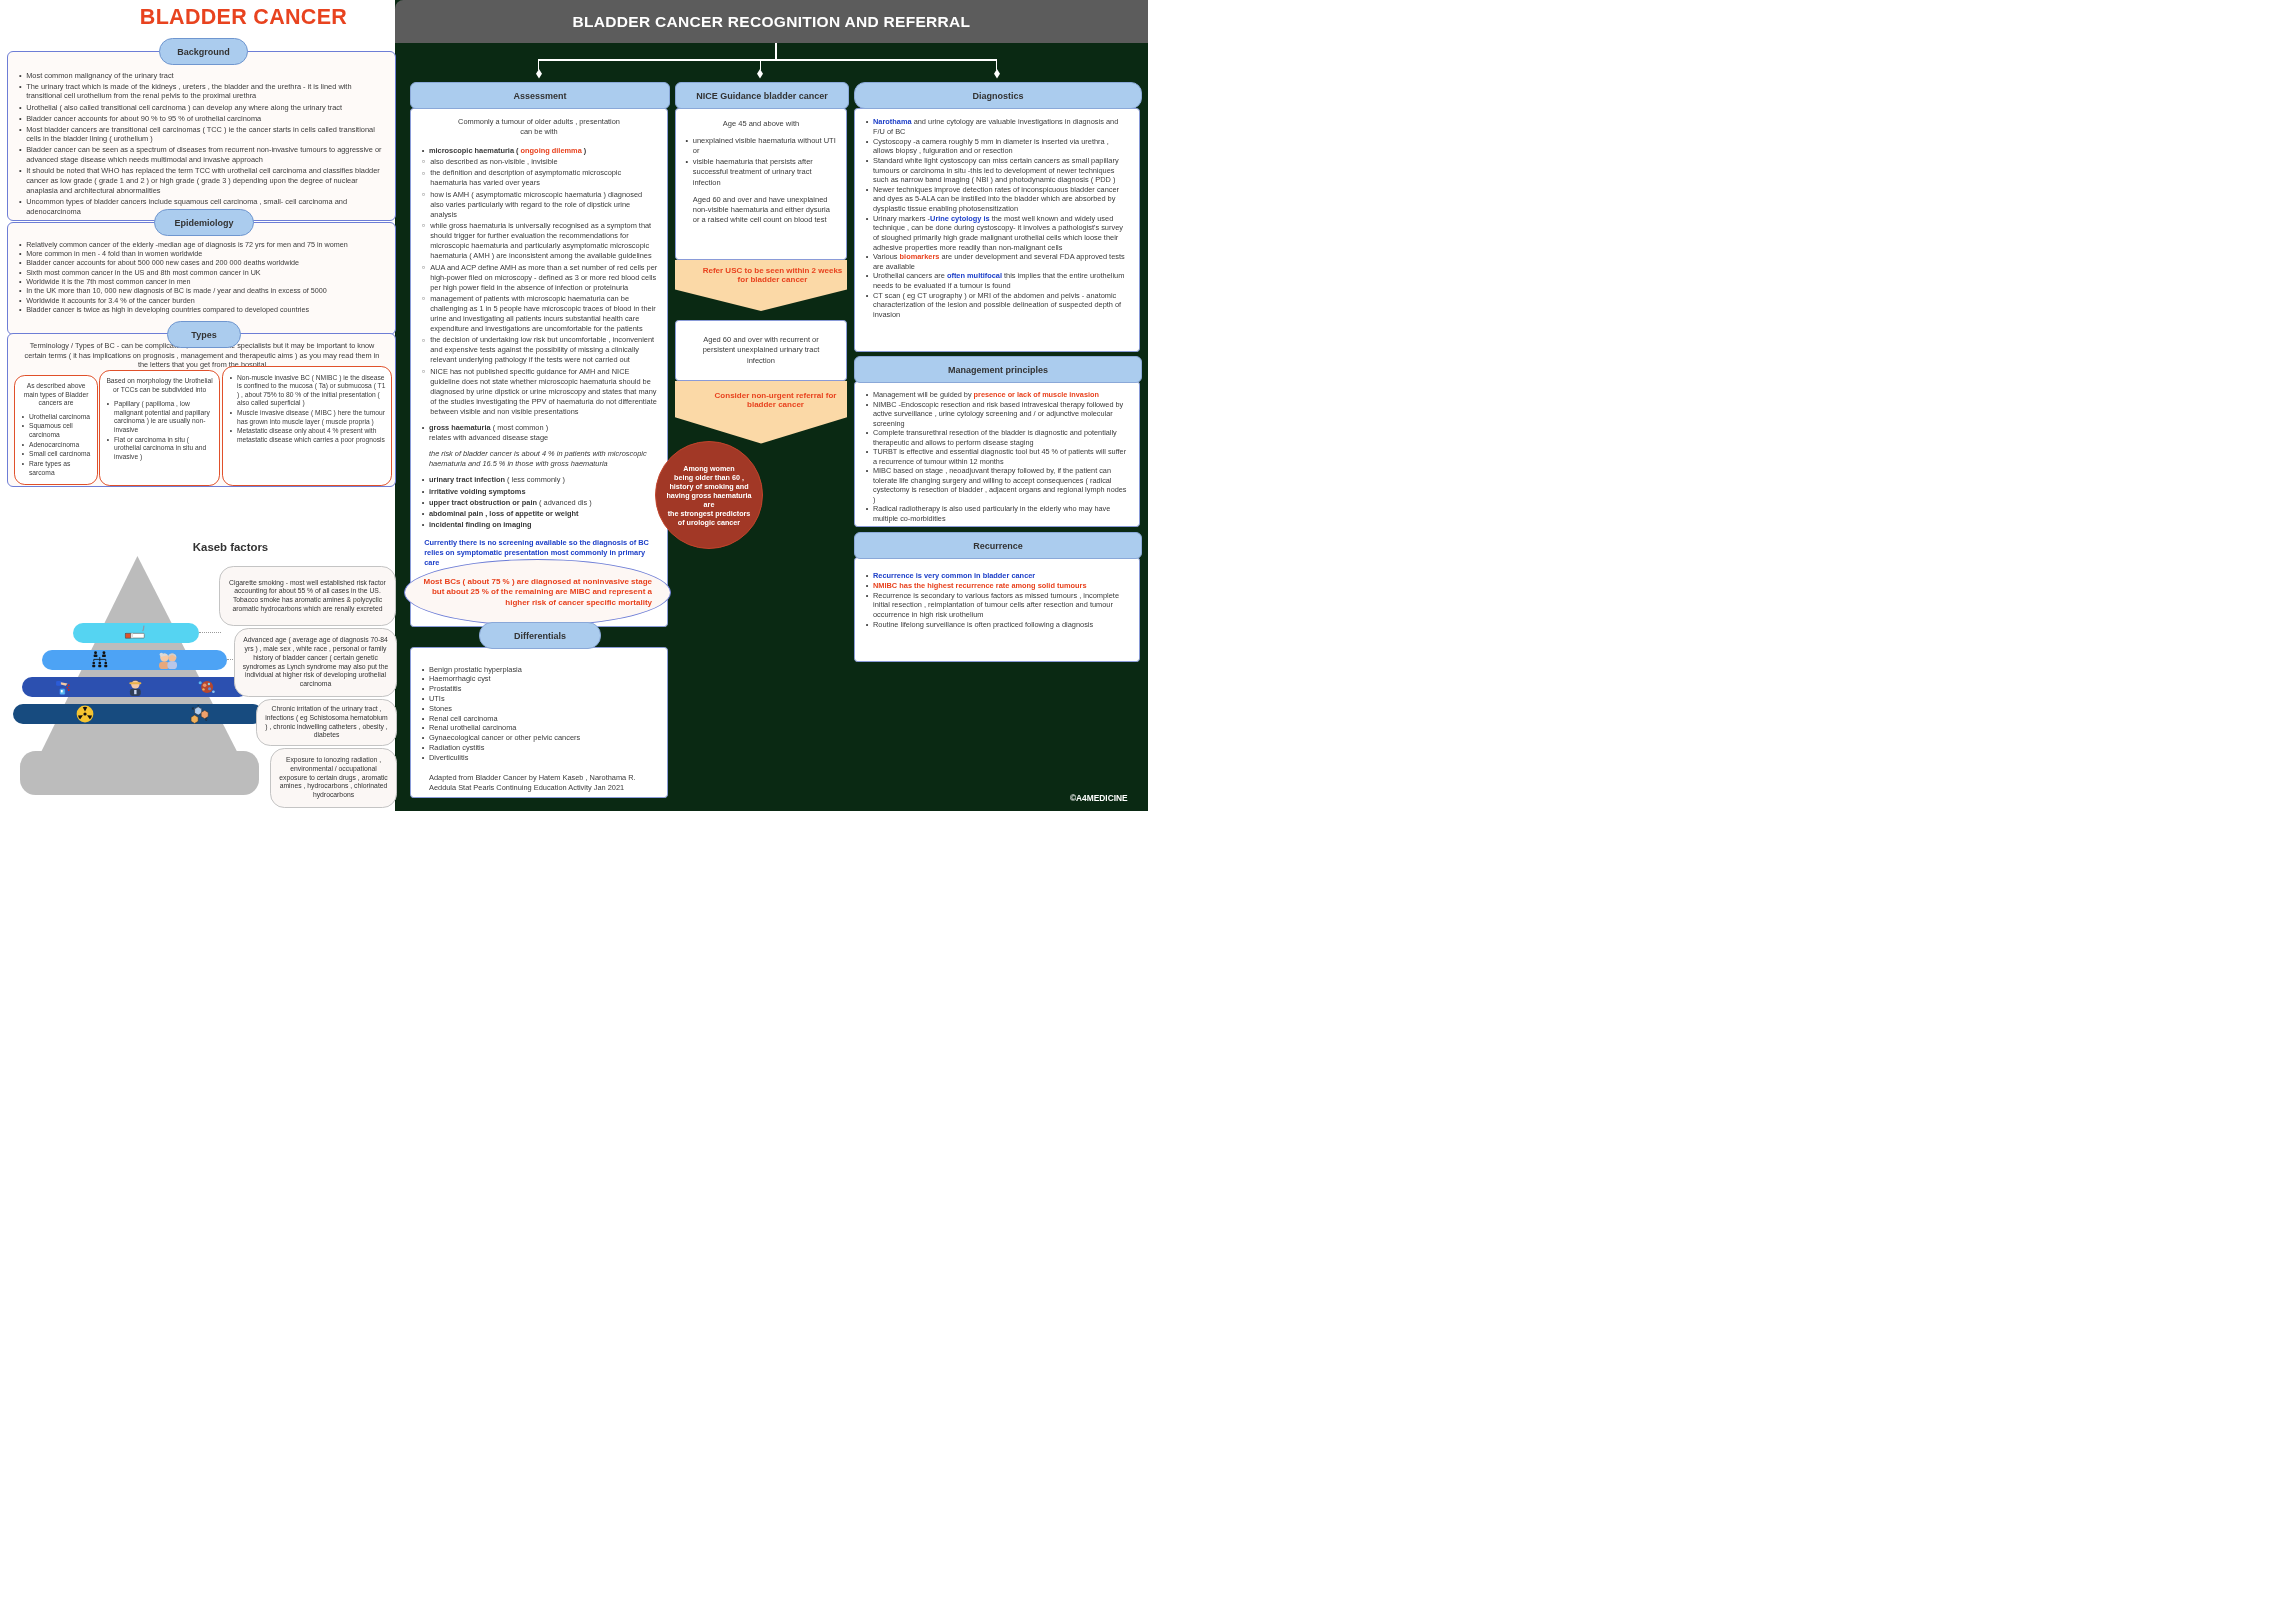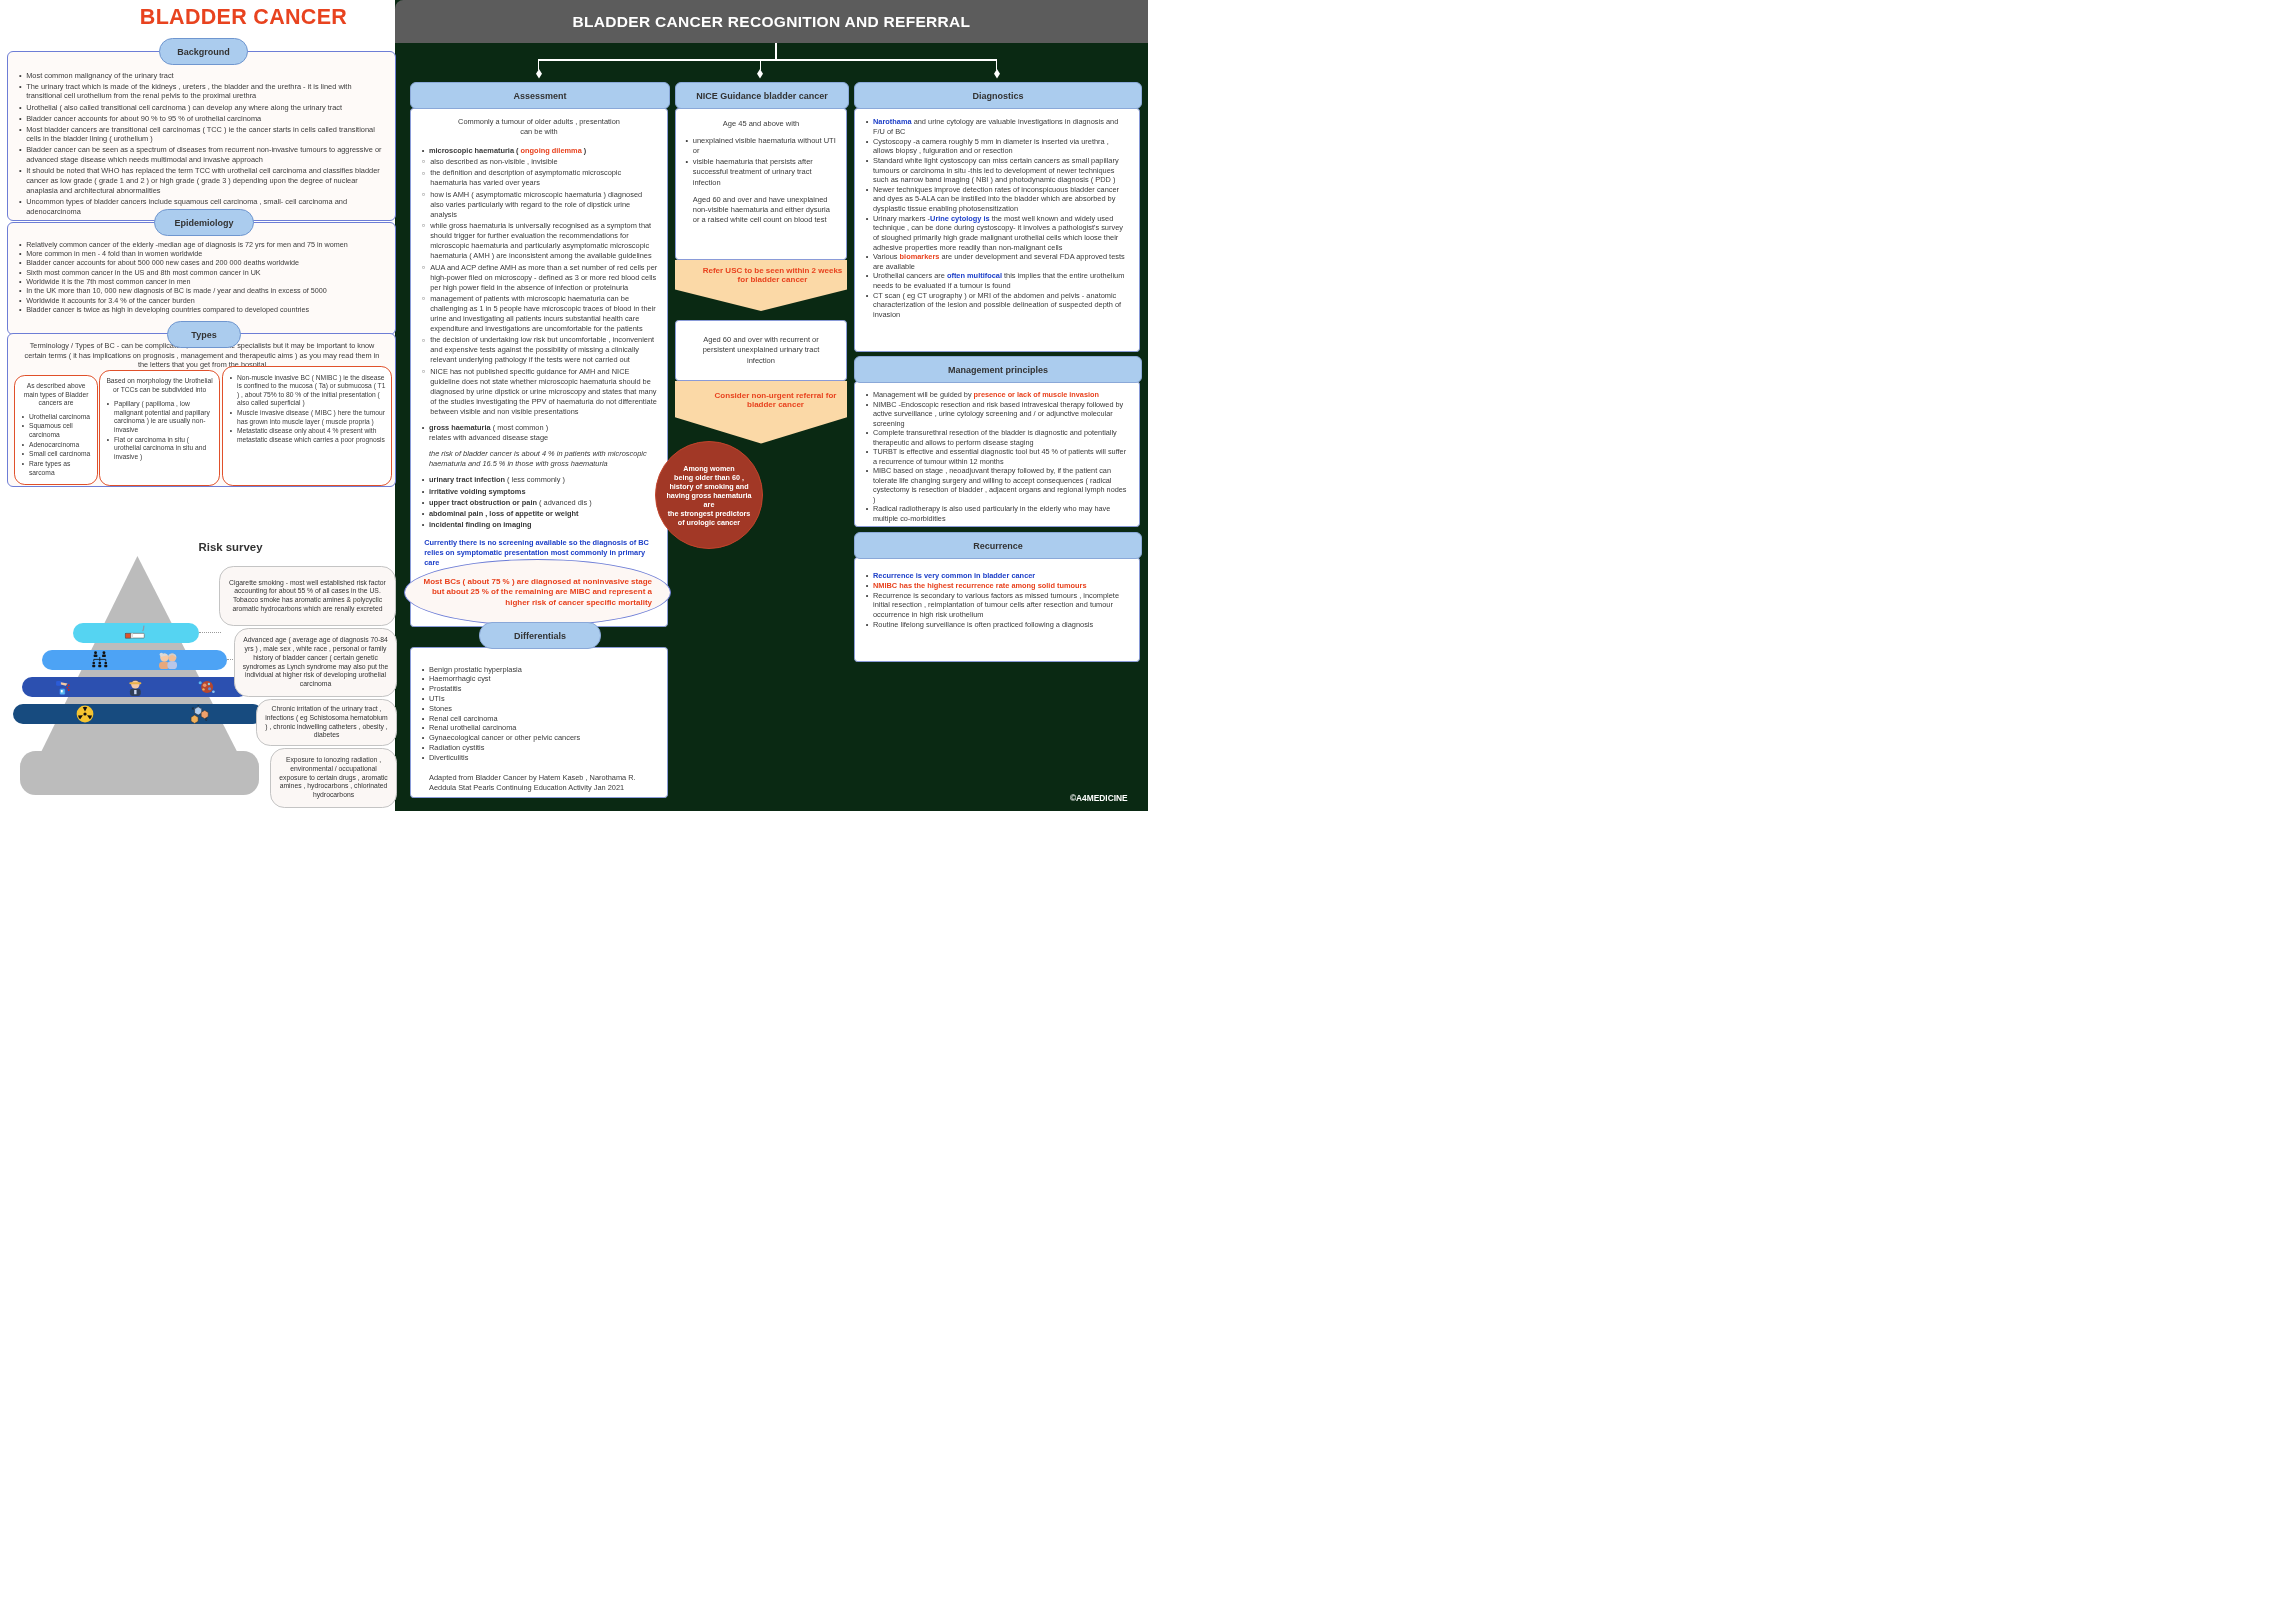--- a/index.html
+++ b/index.html
@@ -158,21 +158,21 @@
         <div class="it"><span class="s-n">Non-muscle invasive BC ( NMIBC ) ie the disease is confined to the mucosa ( Ta) or submucosa ( T1 ) , about 75% to 80 % of the initial presentation ( also called superficial )</span></div>
         <div class="it"><span class="s-n">Muscle invasive disease ( MIBC ) here the tumour has grown into muscle layer ( muscle propria )</span></div>
         <div class="it"><span class="s-n">Metastatic disease only about 4 % present with metastatic disease which carries a poor prognosis</span></div>
       </div>
   </div>
 </div>
 <div class="abs pill" style="left:167px;top:321px;width:72px;height:25px;font-size:9px;">
   <span>Types</span>
 </div>
 
-<div class="abs center risk-title" style="left:36px;top:541px;width:389px;">Risk survey</div>
+<div class="abs center risk-title" style="left:36px;top:541px;width:389px;">Kaseb factors</div>
 
 <div class="abs" style="left:20.3px;top:556px;width:239px;height:197px;background:#bcbcbc;clip-path:polygon(49% 0,91% 100%,8.5% 100%);"></div>
 <div class="abs" style="left:20.3px;top:751px;width:239px;height:44px;background:#bcbcbc;border-radius:15.5px;"></div>
 
 <div class="band" style="left:73px;top:623px;width:126px;height:20.3px;background:#55d4f2;justify-content:center;">
   <svg width="26" height="16.7" viewBox="0 0 44 28">
     <path d="M33 10 C 37 7, 33 4, 36 1" stroke="#8a9bb0" fill="none" stroke-width="2.2"></path>
     <rect x="4" y="14" width="32" height="8" rx="1.5" fill="#ffffff" stroke="#555"></rect>
     <rect x="4" y="14" width="9" height="8" fill="#e0502a" stroke="#555"></rect>
     <rect x="14" y="14" width="3" height="8" fill="#dddddd"></rect>
@@ -332,21 +332,21 @@
 <div class="banner" style="left:675px;top:381px;width:172px;height:53px;padding-top:9.6px;">
   <span style="width:143px;">Consider non-urgent referral for bladder cancer</span>
 </div>
 <div class="circle-red prelines" style="left:655px;top:441px;width:108px;height:108px;">Among women
 being older than 60 ,
 history of smoking and
 having gross haematuria are
 the strongest predictors
 of urologic cancer</div>
 
-<div class="hdr abs" style="left:854px;top:82px;width:286px;height:25px;">
+<div class="hdr abs" style="left:854px;top:82px;width:286px;height:25px;border-radius:11px;">
   <span>Diagnostics</span>
 </div>
 <div class="wbox" style="left:854px;top:108px;width:286px;height:244px;padding:8.4px 9.6px;font-size:7.4px;line-height:1.3;">
   <div class="lst dot tight">
       <div class="it"><span class="s-bb">Narothama</span><span class="s-n"> and urine cytology are valuable investigations in diagnosis and F/U of BC</span></div>
       <div class="it"><span class="s-n">Cystoscopy -a camera roughly 5 mm in diameter is inserted via urethra , allows biopsy , fulguration and or resection</span></div>
       <div class="it"><span class="s-n">Standard white light cystoscopy can miss certain cancers as small papillary tumours or carcinoma in situ -this led to development of newer techniques such as narrow band imaging ( NBI ) and photodynamic diagnosis ( PDD )</span></div>
       <div class="it"><span class="s-n">Newer techniques improve detection rates of inconspicuous bladder cancer and dyes as 5-ALA  can be instilled into the bladder which are absorbed by dysplastic tissue enabling photosensitization</span></div>
       <div class="it"><span class="s-n">Urinary markers -</span><span class="s-bb">Urine cytology is</span><span class="s-n"> the most well known and widely used technique , can be done during cystoscopy- it involves a pathologist's survey of sloughed primarily high grade malignant urothelial cells which loose their adhesive properties more readily than non-malignant cells</span></div>
       <div class="it"><span class="s-n">Various </span><span class="s-rb">biomarkers</span><span class="s-n"> are under development and several FDA approved tests are available</span></div>

